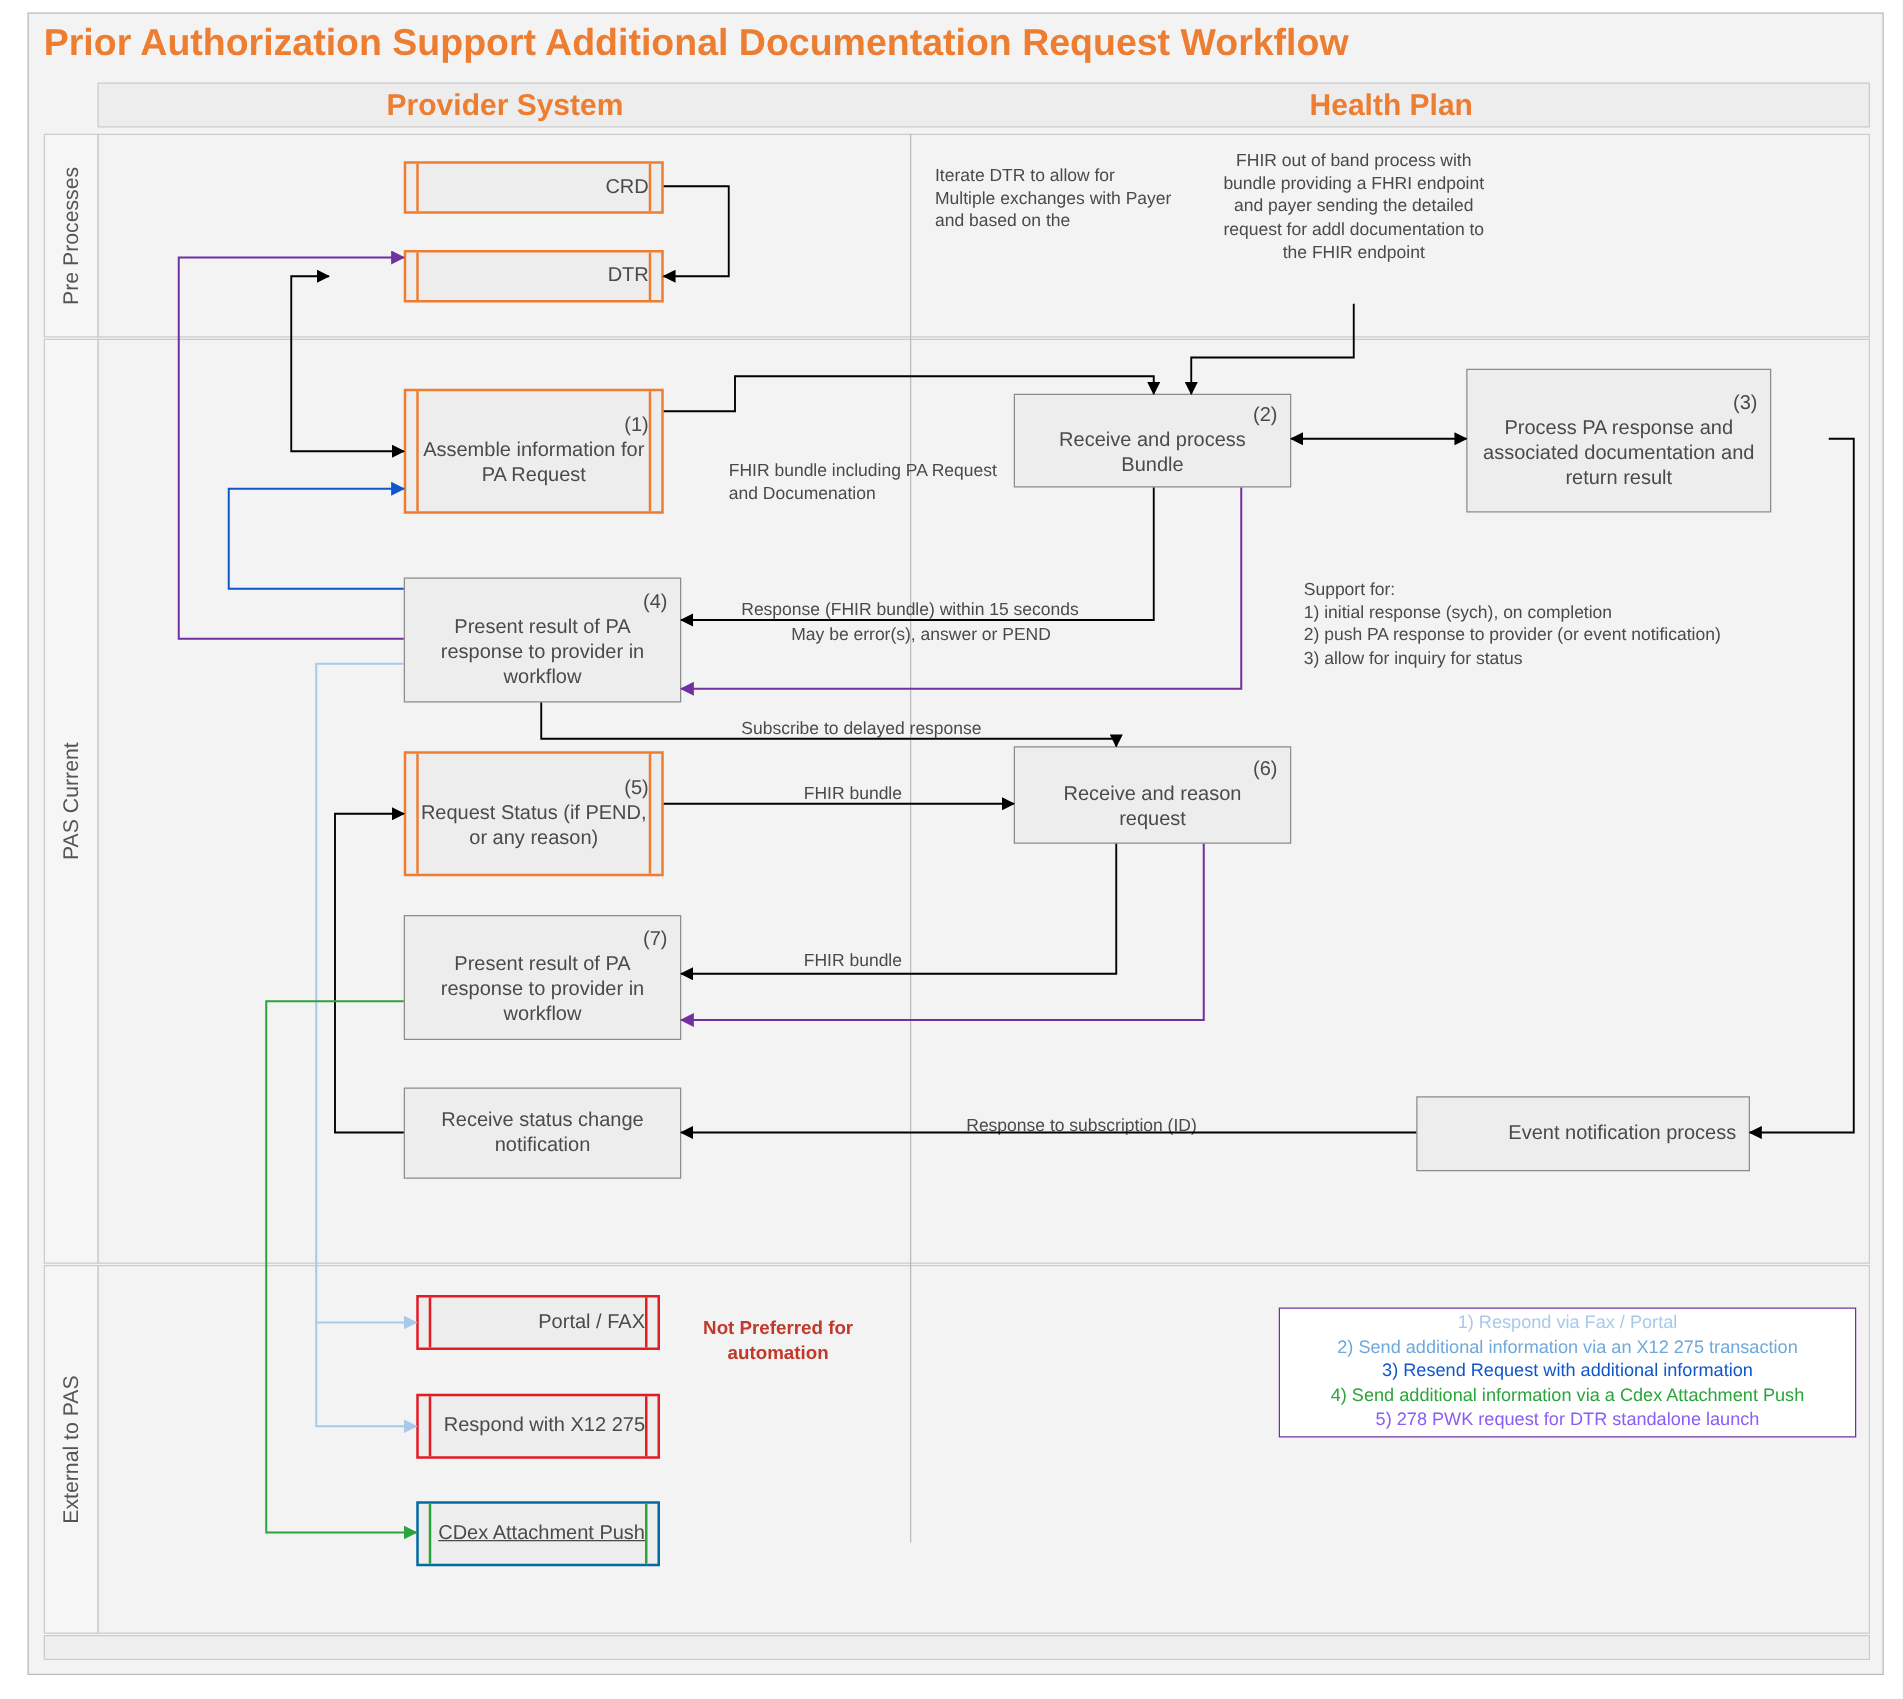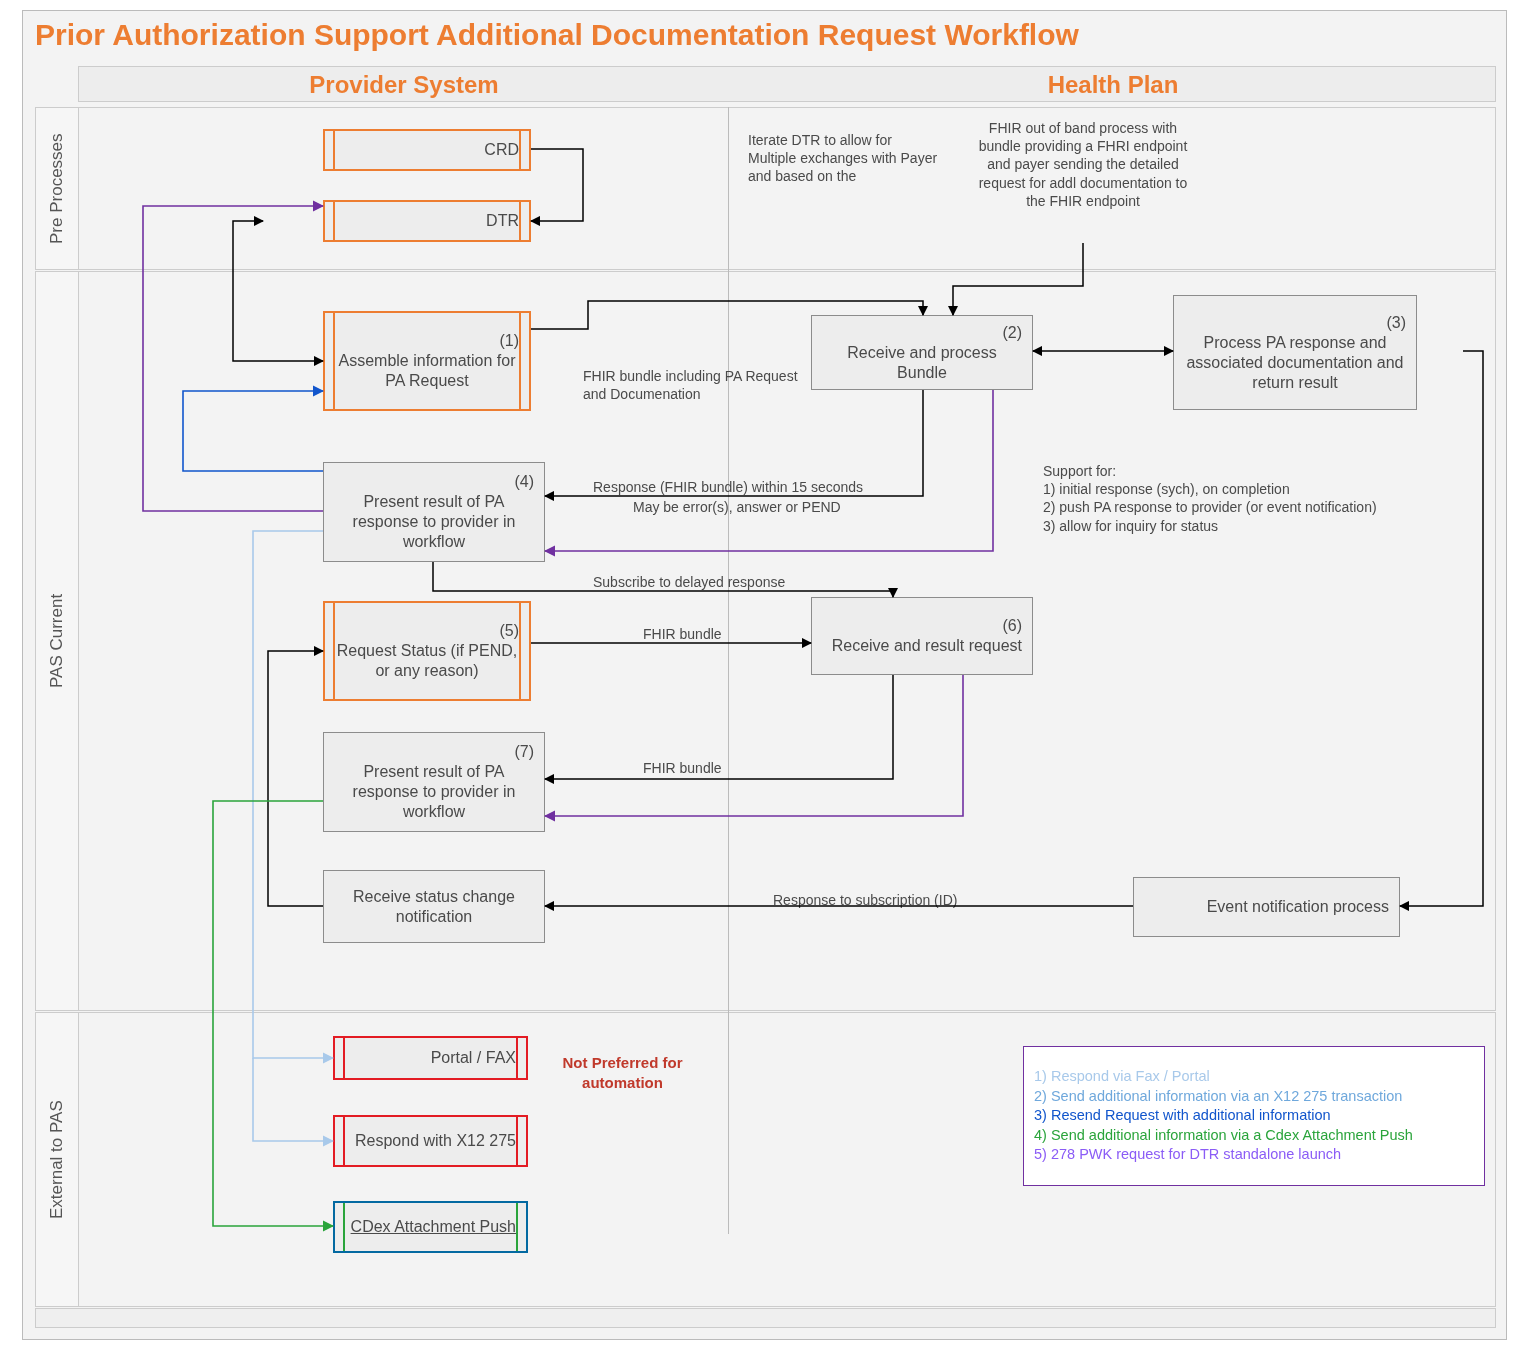--- a/index.html
+++ b/index.html
@@ -94,23 +94,24 @@
     position: absolute;
     font-size: 14px;
     color: #4a4a4a;
     line-height: 1.3;
   }
   .red-text { color: #c0392b; font-weight: 600; font-size: 15px; }
   .legend-box {
     position: absolute;
     border: 1px solid #7030a0;
     background: #fff;
-    padding: 20px 10px;
+    padding: 2px 10px;
     font-size: 14.5px;
     line-height: 1.35;
+    text-align: center;
   }
   svg.connectors {
     position: absolute; left:0; top:0; width:1485px; height:1330px;
     pointer-events:none;
   }
 </style>
 </head>
 <body>
 
 <div class="outer-frame">
@@ -158,21 +159,21 @@
   <div class="node" style="left:300px;top:451px;width:222px;height:100px">
     <span>(4)</span>
     <span>Present result of PA response to provider in workflow</span>
   </div>
   <div class="node striped" style="left:300px;top:590px;width:208px;height:100px">
     <span>(5)</span>
     <span>Request Status (if PEND, or any reason)</span>
   </div>
   <div class="node" style="left:788px;top:586px;width:222px;height:78px">
     <span>(6)</span>
-    <span>Receive and result request</span>
+    <span>Receive and reason request</span>
   </div>
   <div class="node" style="left:300px;top:721px;width:222px;height:100px">
     <span>(7)</span>
     <span>Present result of PA response to provider in workflow</span>
   </div>
   <div class="node" style="left:1110px;top:866px;width:267px;height:60px">
     <span>Event notification process</span>
   </div>
   <div class="node" style="left:300px;top:859px;width:222px;height:73px">
     <span>Receive status change notification</span>

